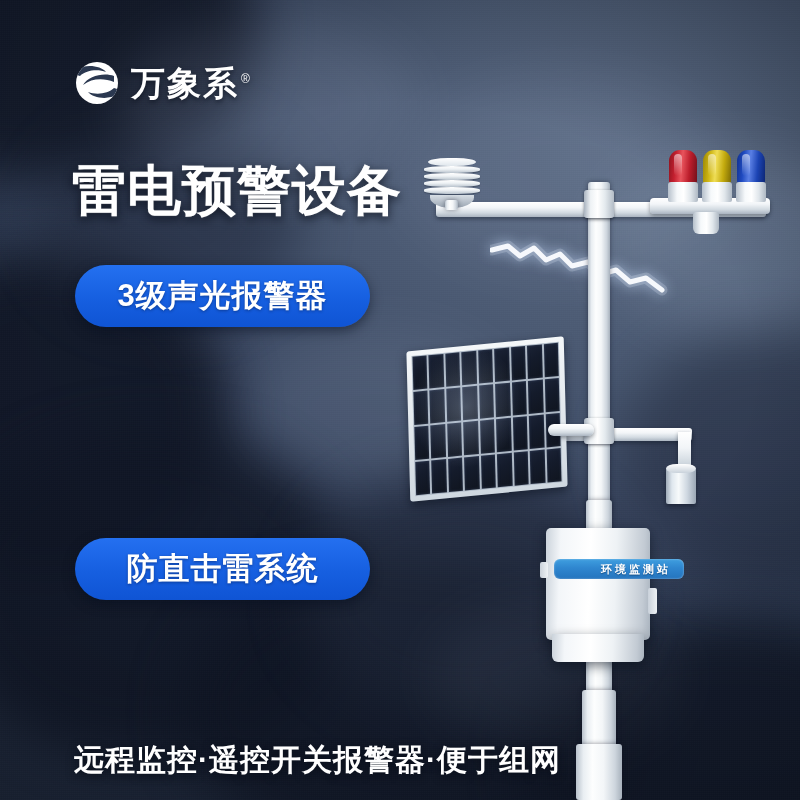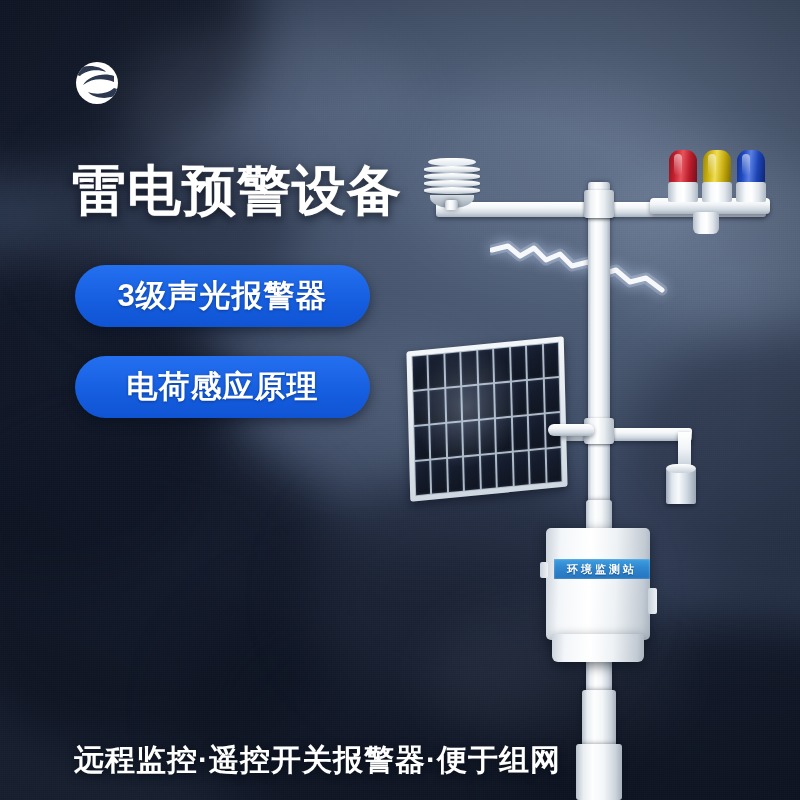--- a/index.html
+++ b/index.html
@@ -71,24 +71,24 @@
     gap:2px;width:100%;height:100%;background:#aeb9c6;padding:1px;box-sizing:border-box;}
   .cell{background:linear-gradient(150deg,#1b2336 0%,#141b2b 40%,#10151f 100%);
     box-shadow:inset 0 0 3px rgba(90,110,150,.35);}
   .solar-sheen{position:absolute;inset:5px;pointer-events:none;
     background:radial-gradient(52% 60% at 36% 40%, rgba(198,214,236,.30) 0%, rgba(198,214,236,.10) 45%, rgba(0,0,0,0) 72%);}
 
   
   .cbox{position:absolute;border-radius:5px;
     background:linear-gradient(92deg,#cbd3db 0%,#f3f6f9 14%,#ffffff 42%,#eef2f5 66%,#c2cad3 92%,#aab4bf 100%);
     box-shadow:0 4px 12px rgba(8,14,26,.55);}
-  .cbox-label{position:absolute;border-radius:0;
+  .cbox-label{position:absolute;border-radius:6px;
     background:linear-gradient(180deg,#3f9fe0 0%,#2f86cf 45%,#2474be 100%);
     display:flex;align-items:center;justify-content:center;
-    box-shadow:inset 0 0 2px rgba(255,255,255,.5);}
+    box-shadow:inset 0 0 2px rgba(255,255,255,.5);padding-left:34px;}
   .cbox-label span{color:#fff;font-size:11px;font-weight:700;letter-spacing:3px;
     text-shadow:0 1px 1px rgba(0,40,80,.55);}
   .cbox-ear{position:absolute;border-radius:2px;
     background:linear-gradient(90deg,#c9d1da,#eef2f5);}
 
   
   .rsensor{position:absolute;border-radius:2px;
     background:linear-gradient(90deg,#9fabb8 0%,#dfe7ee 20%,#f7fafb 42%,#cfd8e1 70%,#9aa6b4 100%);
     box-shadow:0 2px 4px rgba(8,14,26,.45);}
   .rsensor-top{position:absolute;border-radius:50%/70%;
@@ -261,26 +261,29 @@
         </defs>
         <circle cx="23" cy="23" r="21" fill="#ffffff"></circle>
         <g clip-path="url(#cc)" fill="#2b3850">
           <path d="M -4 13 C 8 3, 26 5, 32 12 C 24 9, 12 10, 6 16 Z"></path>
           <path d="M 40 16 C 30 12, 14 16, 9 25 C 18 18, 30 18, 40 22 Z"></path>
           <path d="M 50 31 C 38 41, 20 39, 14 32 C 22 35, 34 34, 40 28 Z"></path>
           <path d="M 6 28 C 16 32, 32 28, 37 19 C 28 26, 16 26, 6 22 Z" opacity="0"></path>
         </g>
       </svg>
     </span>
+    <span class="logo-text">
+      <span>万象系</span><span class="logo-r">®</span>
+    </span>
   </div>
 
   <h1 class="headline" style="left:72px;top:163px;margin:0;">雷电预警设备</h1>
 
   <div class="pill" style="left:75px;top:265px;width:295px;height:62px;">
     <span>3级声光报警器</span>
   </div>
-  <div class="pill" style="left:75px;top:356px;width:295px;height:62px;">
-    <span>电荷感应原理</span>
+  <div class="pill" style="left:75px;top:538px;width:295px;height:62px;">
+    <span>防直击雷系统</span>
   </div>
 
   <div class="footer" style="left:74px;top:740px;">远程监控·遥控开关报警器·便于组网</div>
 
 </div>
 
 </body></html>

